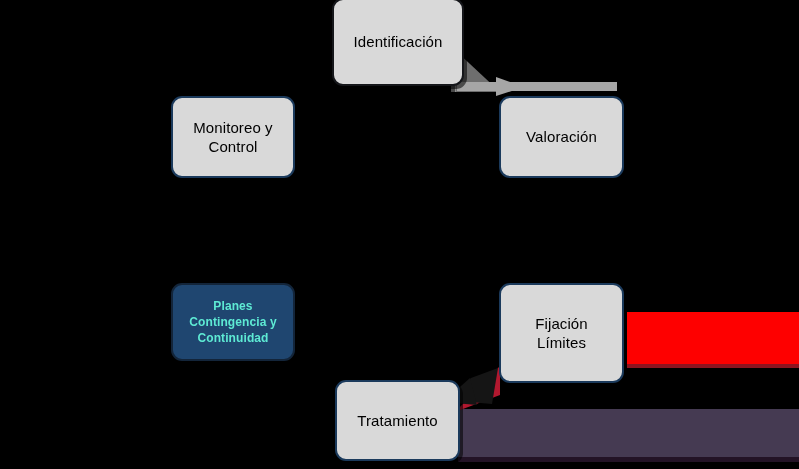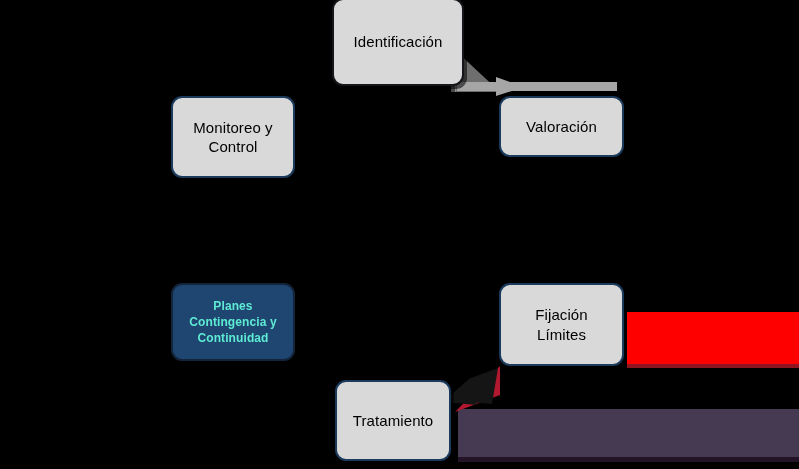--- a/index.html
+++ b/index.html
@@ -98,44 +98,44 @@
   #node-monitoreo {
     left: 171px;
     top: 96px;
     width: 124px;
     height: 82px;
   }
   #node-valoracion {
     left: 499px;
     top: 96px;
     width: 125px;
-    height: 61px;
+    height: 82px;
   }
   #node-planes {
     left: 171px;
     top: 283px;
     width: 124px;
     height: 78px;
     background: #1f4670;
     color: #5eead4;
     font-weight: bold;
     font-size: 12px;
     line-height: 1.35;
     border-color: #13253a;
   }
   #node-fijacion {
     left: 499px;
     top: 283px;
     width: 125px;
-    height: 83px;
+    height: 100px;
   }
   #node-tratamiento {
     left: 335px;
     top: 380px;
-    width: 116px;
+    width: 125px;
     height: 81px;
     text-align: center;
   }
 </style>
 </head>
 <body>
 
 <div id="canvas">
 
   <div class="block" id="red-block"></div>

